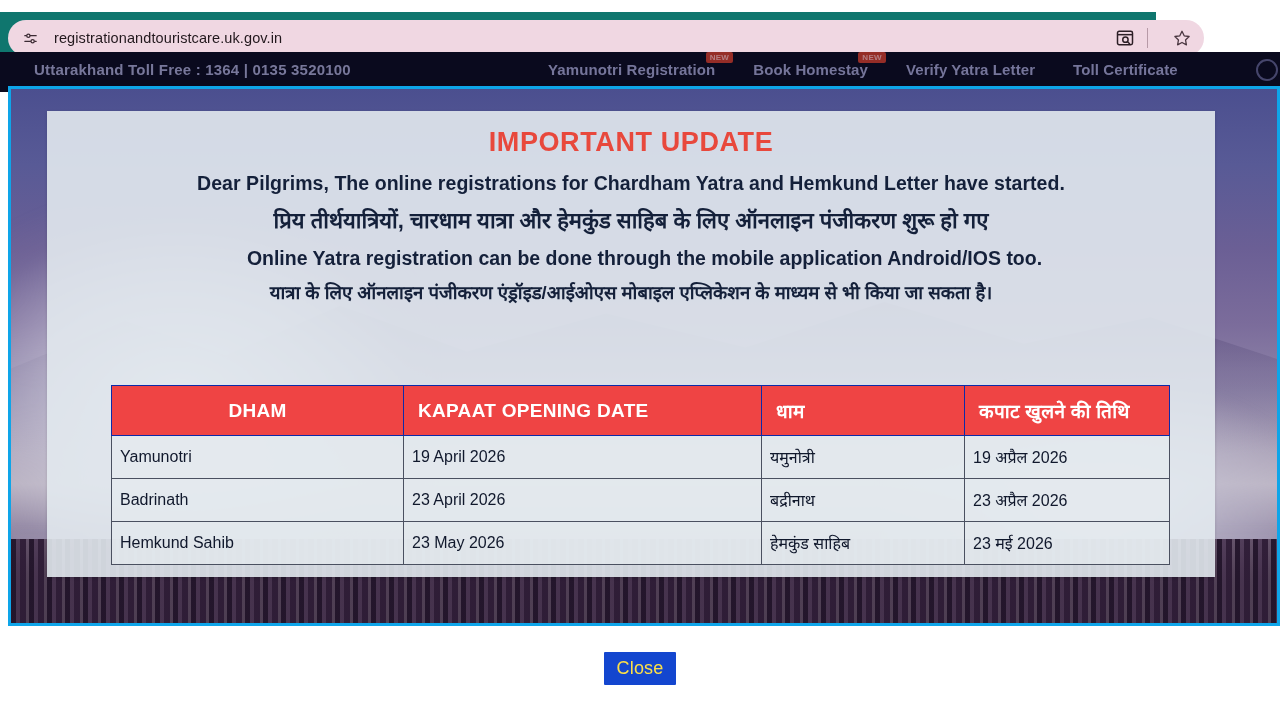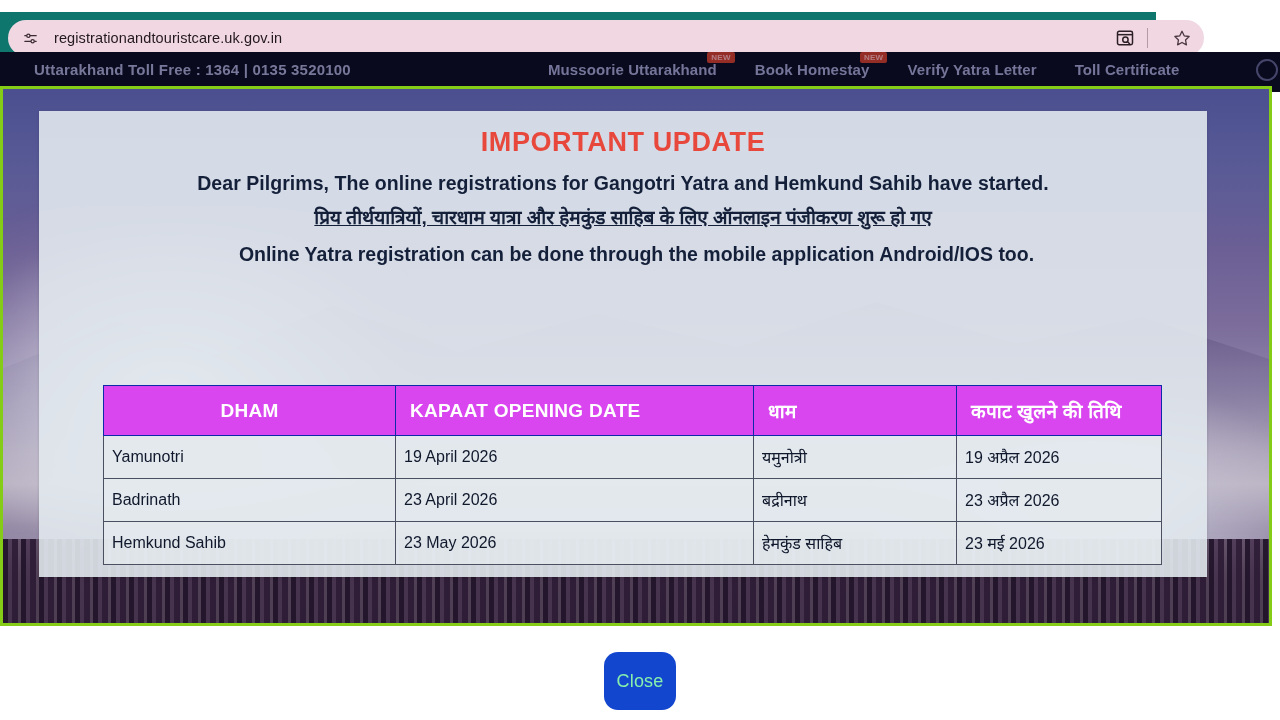--- a/index.html
+++ b/index.html
@@ -99,23 +99,23 @@
   .topbar-globe {
     position: absolute; right: 2px; top: 7px;
     width: 22px; height: 22px;
     border-radius: 50%;
     border: 2px solid #5a5a86;
     opacity: 0.75;
   }
 
   
   .popup-image {
-    position: absolute; left: 0; top: 86px;
+    position: absolute; left: 8px; top: 86px;
     width: 1272px; height: 540px;
-    border: 3px solid #84cc16;
+    border: 3px solid #0ea5e9;
     overflow: hidden;
     background: #5b5590;
   }
   
   .bg-sky {
     position: absolute; inset: 0;
     background:
       linear-gradient(180deg,
         #4b4f8f 0%,
         #585a96 14%,
@@ -176,33 +176,33 @@
     color: #e8483c;
     letter-spacing: 0.6px;
   }
   .notice-line {
     text-align: center;
     font-weight: 700;
     color: #14203a;
     white-space: nowrap;
   }
   .notice-line.en { font-size: 19.5px; margin-top: 14px; letter-spacing: 0.05px; }
-  .notice-line.hi { font-size: 19px; margin-top: 9px; text-decoration: underline; }
+  .notice-line.hi { font-size: 22px; margin-top: 9px; }
   .notice-line.en2 { font-size: 19.5px; margin-top: 13px; margin-left: 27px; }
   .notice-line.hi2 { font-size: 18.5px; margin-top: 9px; }
 
   
   .dham-table {
     position: absolute; left: 64px; top: 274px;
     width: 1058px;
     border-collapse: collapse;
     table-layout: fixed;
   }
   .dham-table th {
-    background: #d946ef;
+    background: #ef4444;
     color: #ffffff;
     font-size: 19px;
     font-weight: 700;
     height: 50px;
     text-align: left;
     padding: 0 0 0 14px;
     border: 1px solid #0d2aa8;
     letter-spacing: 0.3px;
   }
   .dham-table th.c-dham { text-align: center; padding-left: 0; }
@@ -221,25 +221,25 @@
   .col-4 { width: 205px; }
   .hi-cell { font-size: 17px; }
 
   
   .close-row {
     position: absolute; left: 0; top: 652px;
     width: 1280px;
     display: flex; justify-content: center;
   }
   .close-btn {
-    width: 72px; height: 58px;
+    width: 72px; height: 33px;
     background: #1346cf;
-    color: #86efac;
+    color: #fde047;
     border: none;
-    border-radius: 14px;
+    border-radius: 1px;
     font-size: 18px;
     font-family: "Liberation Sans", sans-serif;
     cursor: pointer;
     letter-spacing: 0.2px;
   }
 </style>
 </head>
 <body>
 
 <div class="browser-bar">
@@ -270,21 +270,21 @@
     </span>
     <span class="chrome-divider"></span>
   </div>
 </div>
 
 <div class="site-topbar">
   <div class="topbar-inner">
     <div class="topbar-left">Uttarakhand  Toll Free : 1364 | 0135 3520100</div>
     <div class="topbar-links">
       <span class="topbar-link">
-        <span>Mussoorie Uttarakhand</span>
+        <span>Yamunotri Registration</span>
         <span class="new-badge">NEW</span>
       </span>
       <span class="topbar-link">
         <span>Book Homestay</span>
         <span class="new-badge">NEW</span>
       </span>
       <span class="topbar-link">
         <span>Verify Yatra Letter</span>
       </span>
       <span class="topbar-link">
@@ -298,23 +298,24 @@
 <div class="popup-image">
   <div class="bg-sky"></div>
   <div class="bg-ridge"></div>
   <div class="bg-clouds-left"></div>
   <div class="bg-clouds-right"></div>
   <div class="bg-trees-haze"></div>
   <div class="bg-trees"></div>
 
   <div class="notice-card">
     <div class="notice-title">IMPORTANT UPDATE</div>
-    <div class="notice-line en">Dear Pilgrims, The online registrations for Gangotri Yatra and Hemkund Sahib have started.</div>
+    <div class="notice-line en">Dear Pilgrims, The online registrations for Chardham Yatra and Hemkund Letter have started.</div>
     <div class="notice-line hi">प्रिय तीर्थयात्रियों, चारधाम यात्रा और हेमकुंड साहिब के लिए ऑनलाइन पंजीकरण शुरू हो गए</div>
     <div class="notice-line en2">Online Yatra registration can be done through the mobile application Android/IOS too.</div>
+    <div class="notice-line hi2">यात्रा के लिए ऑनलाइन पंजीकरण एंड्रॉइड/आईओएस मोबाइल एप्लिकेशन के माध्यम से भी किया जा सकता है।</div>
 
     <table class="dham-table">
       <colgroup>
         <col class="col-1">
           <col class="col-2">
           <col class="col-3">
           <col class="col-4">
       </colgroup>
       <thead>
         <tr>

